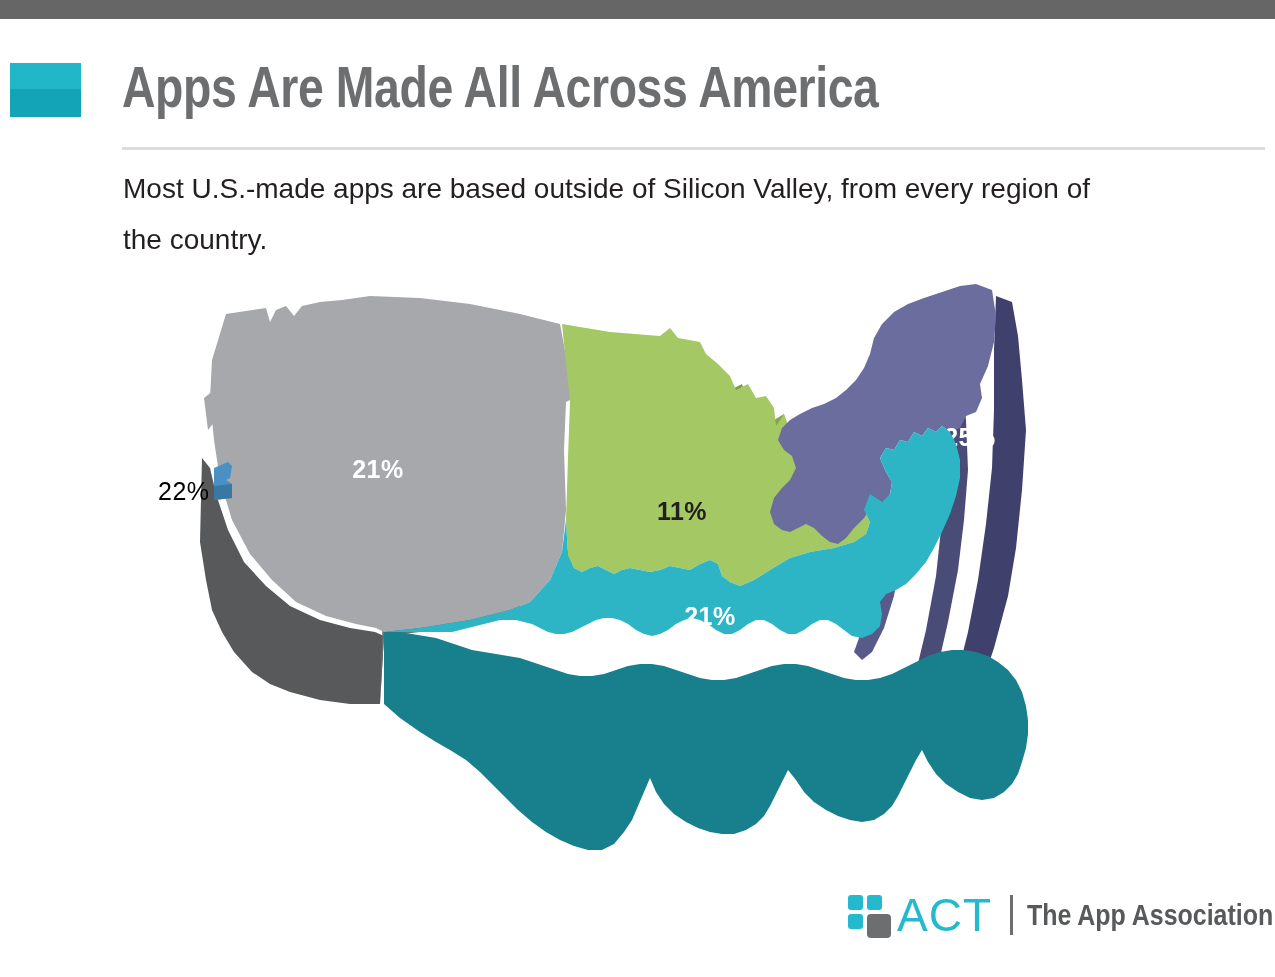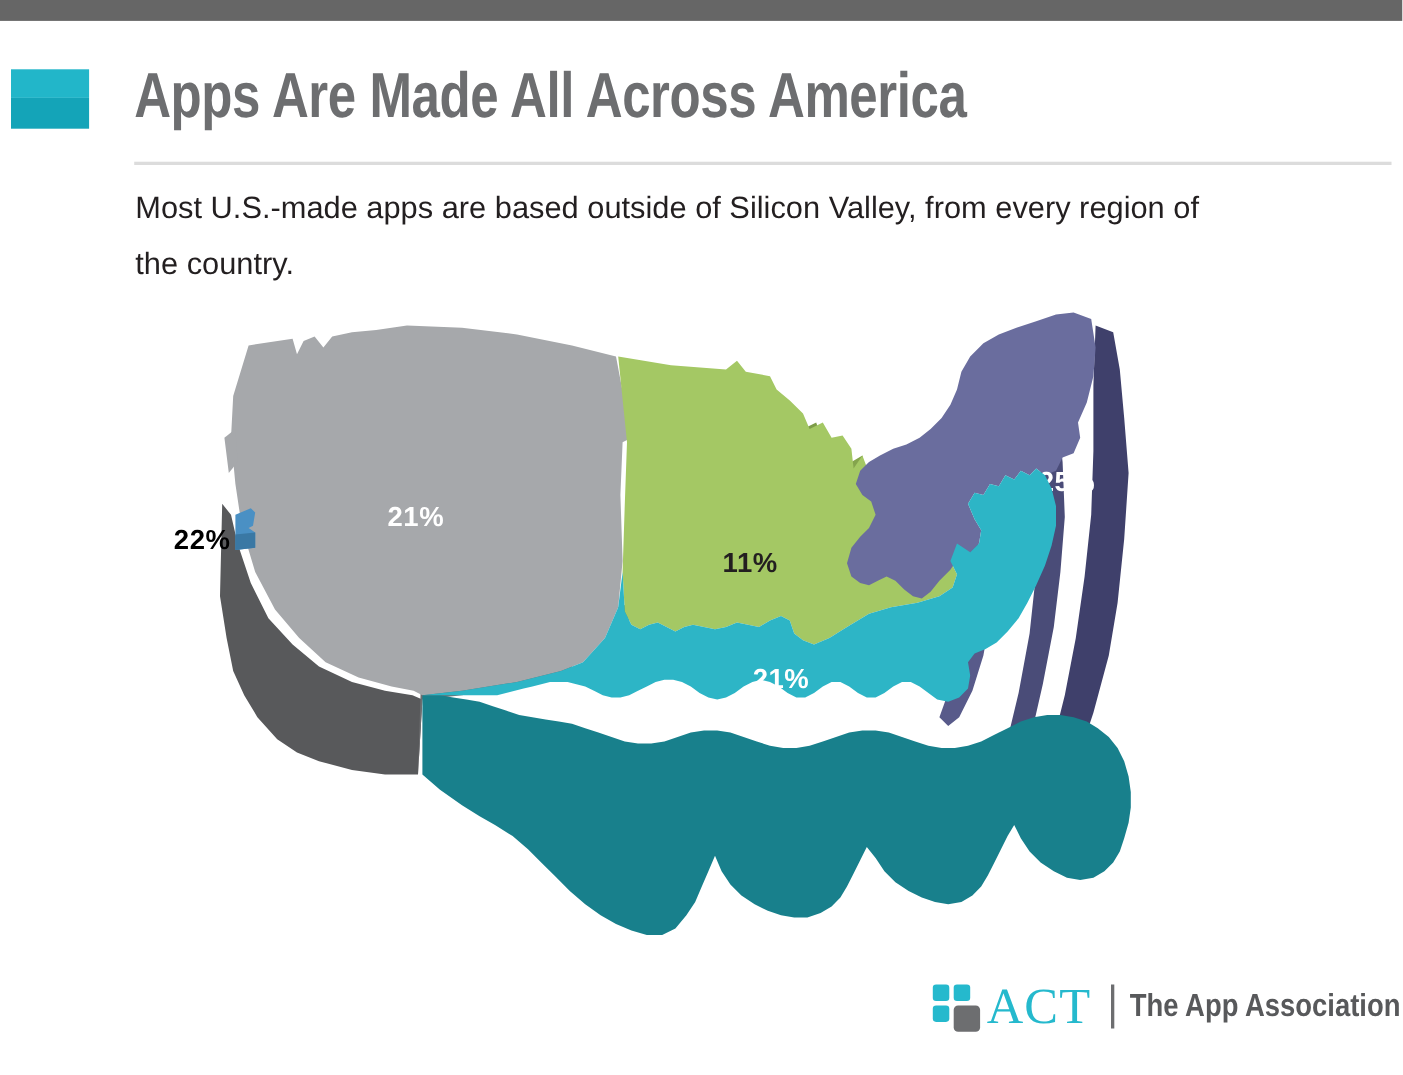--- a/index.html
+++ b/index.html
@@ -100,21 +100,21 @@
     letter-spacing: 0.5px;
   }
   .lbl-white { fill: #ffffff; }
   .lbl-dark  { fill: #231f20; }
 
   .callout-22 {
     position: absolute;
     left: 158px;
     top: 477px;
     font-size: 25px;
-    font-weight: 700;
+    font-weight: 400;
     color: #000000;
     letter-spacing: 0.5px;
   }
 
   
   .logo {
     position: absolute;
     left: 846px;
     top: 886px;
     height: 58px;
@@ -136,21 +136,21 @@
   .logo-mark .sq-bl { left: 2px;  top: 22px; width: 15px; height: 15px; background: #25b9cd; }
   .logo-mark .sq-br { left: 21px; top: 22px; width: 24px; height: 24px; background: #6d6e70; border-radius: 4px; }
 
   .logo-act {
     font-size: 46px;
     font-weight: 400;
     color: #25b9cd;
     letter-spacing: 1px;
     margin-left: -2px;
     line-height: 46px;
-    font-family: Liberation Serif, serif;
+    font-family: Liberation Sans, sans-serif;
   }
   .logo-divider {
     width: 3px;
     height: 40px;
     background: #6d6e70;
     margin: 0 14px 0 18px;
   }
   .logo-tagline {
     font-size: 29px;
     font-weight: 700;

